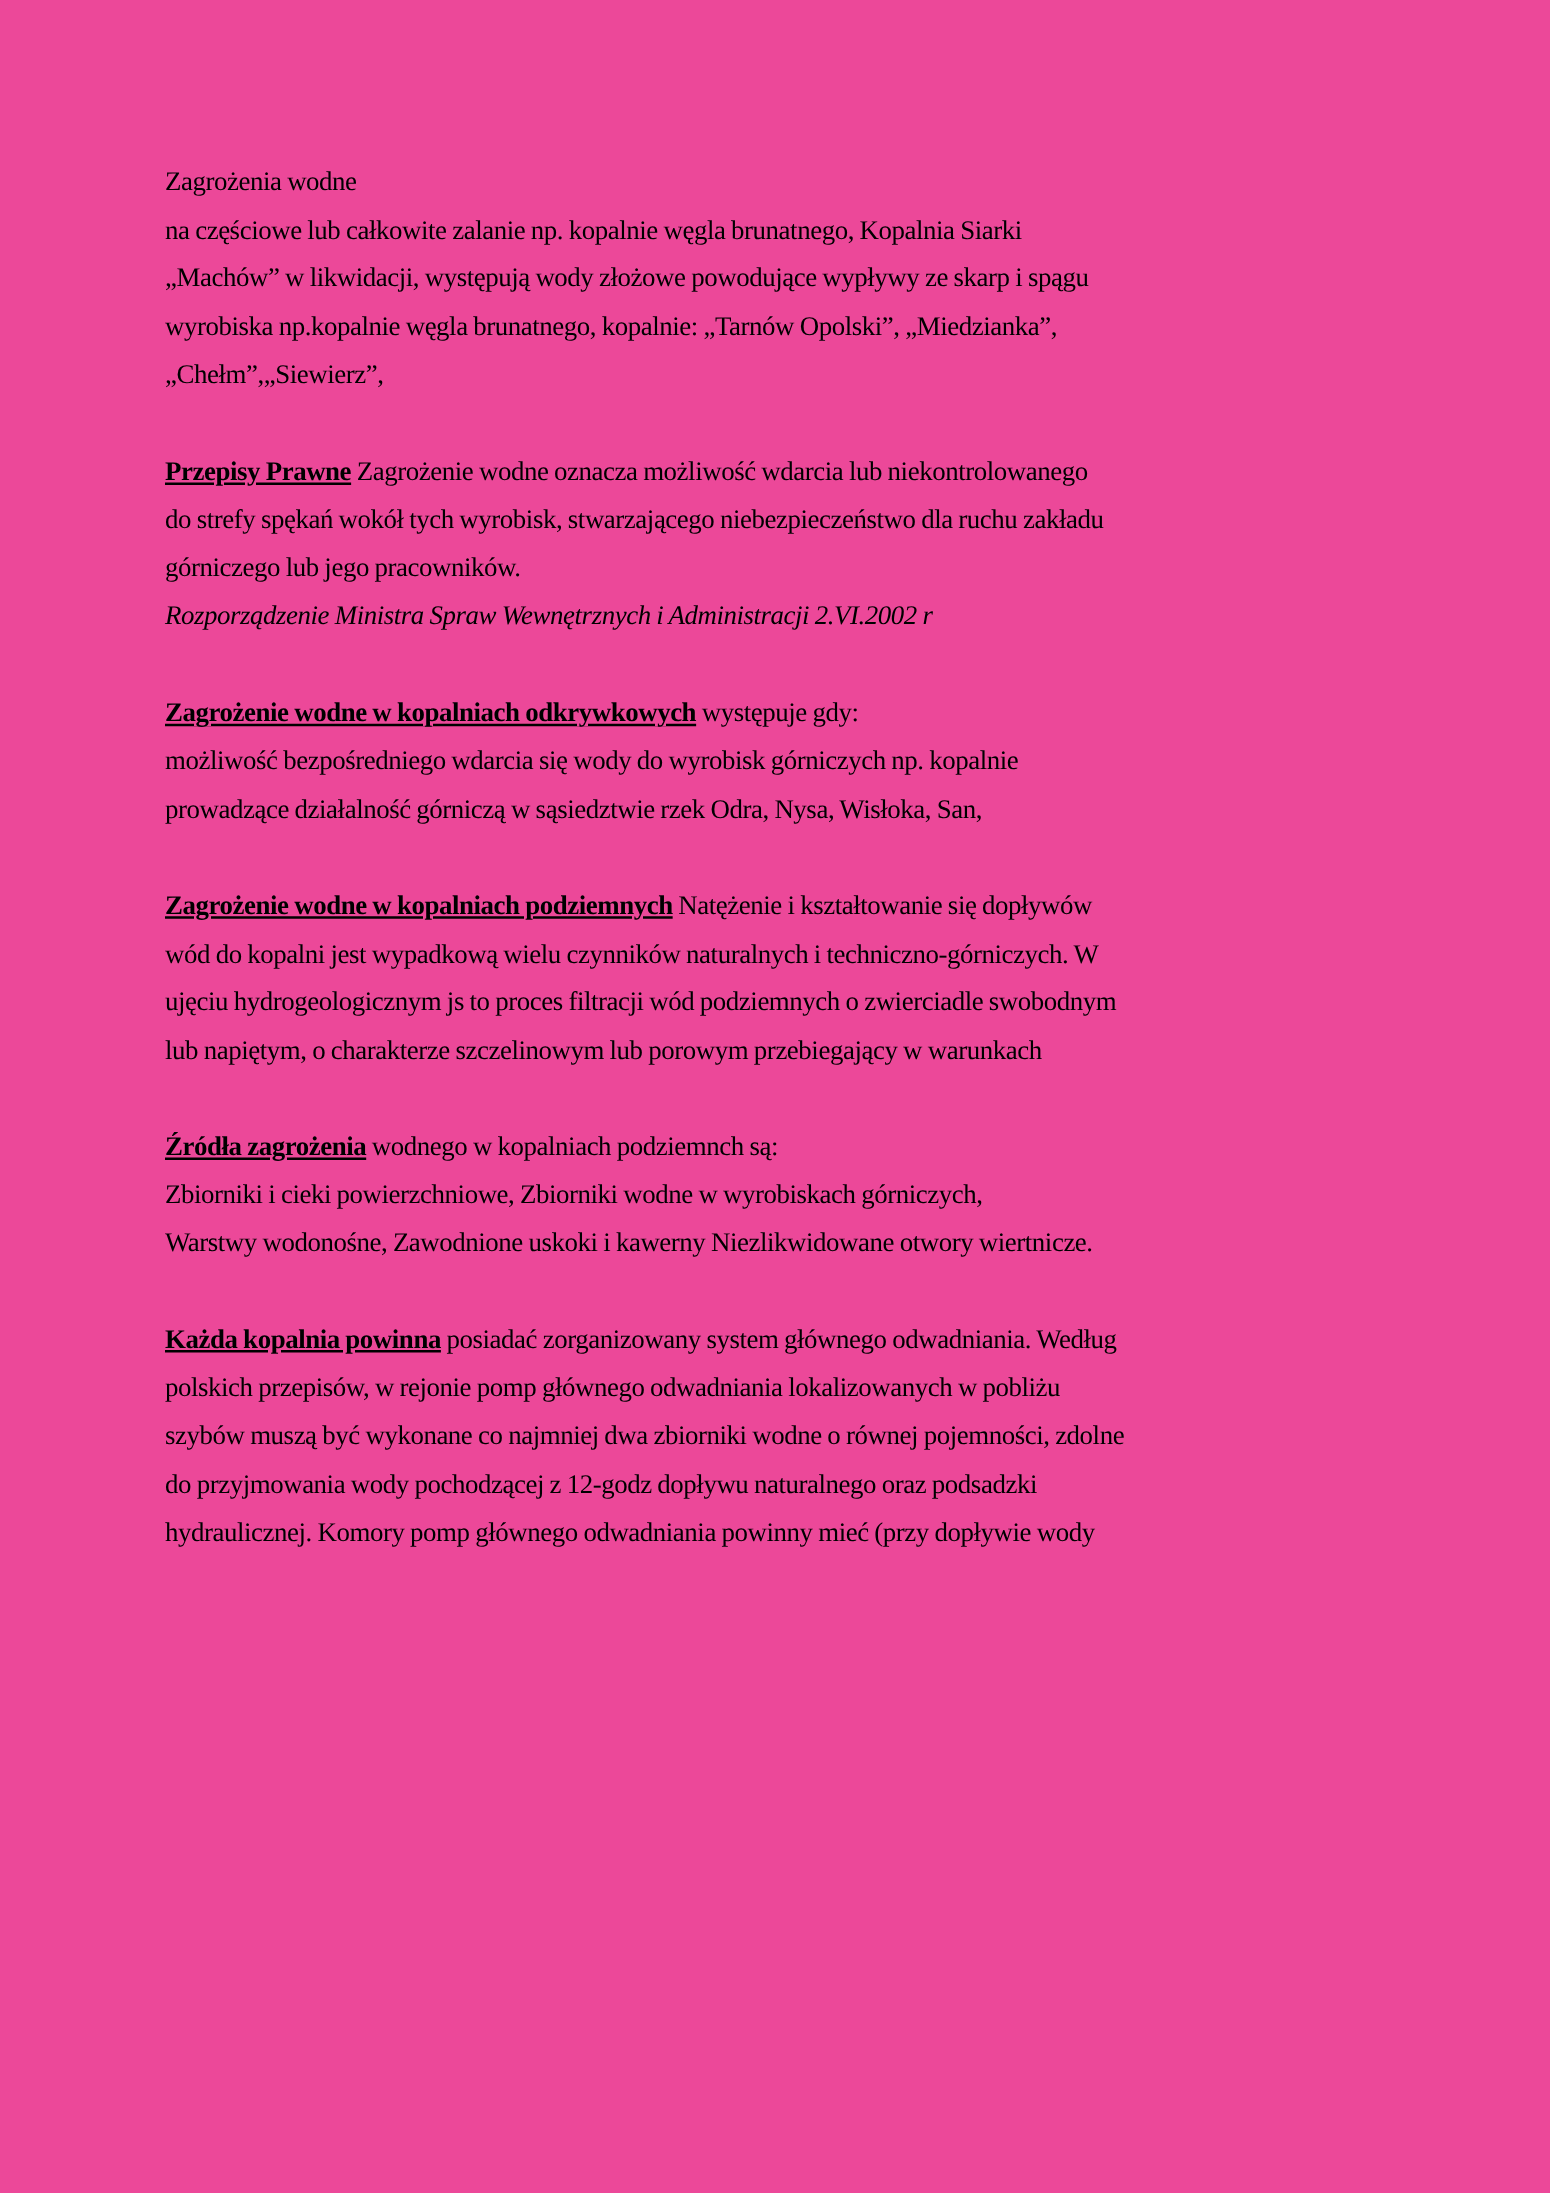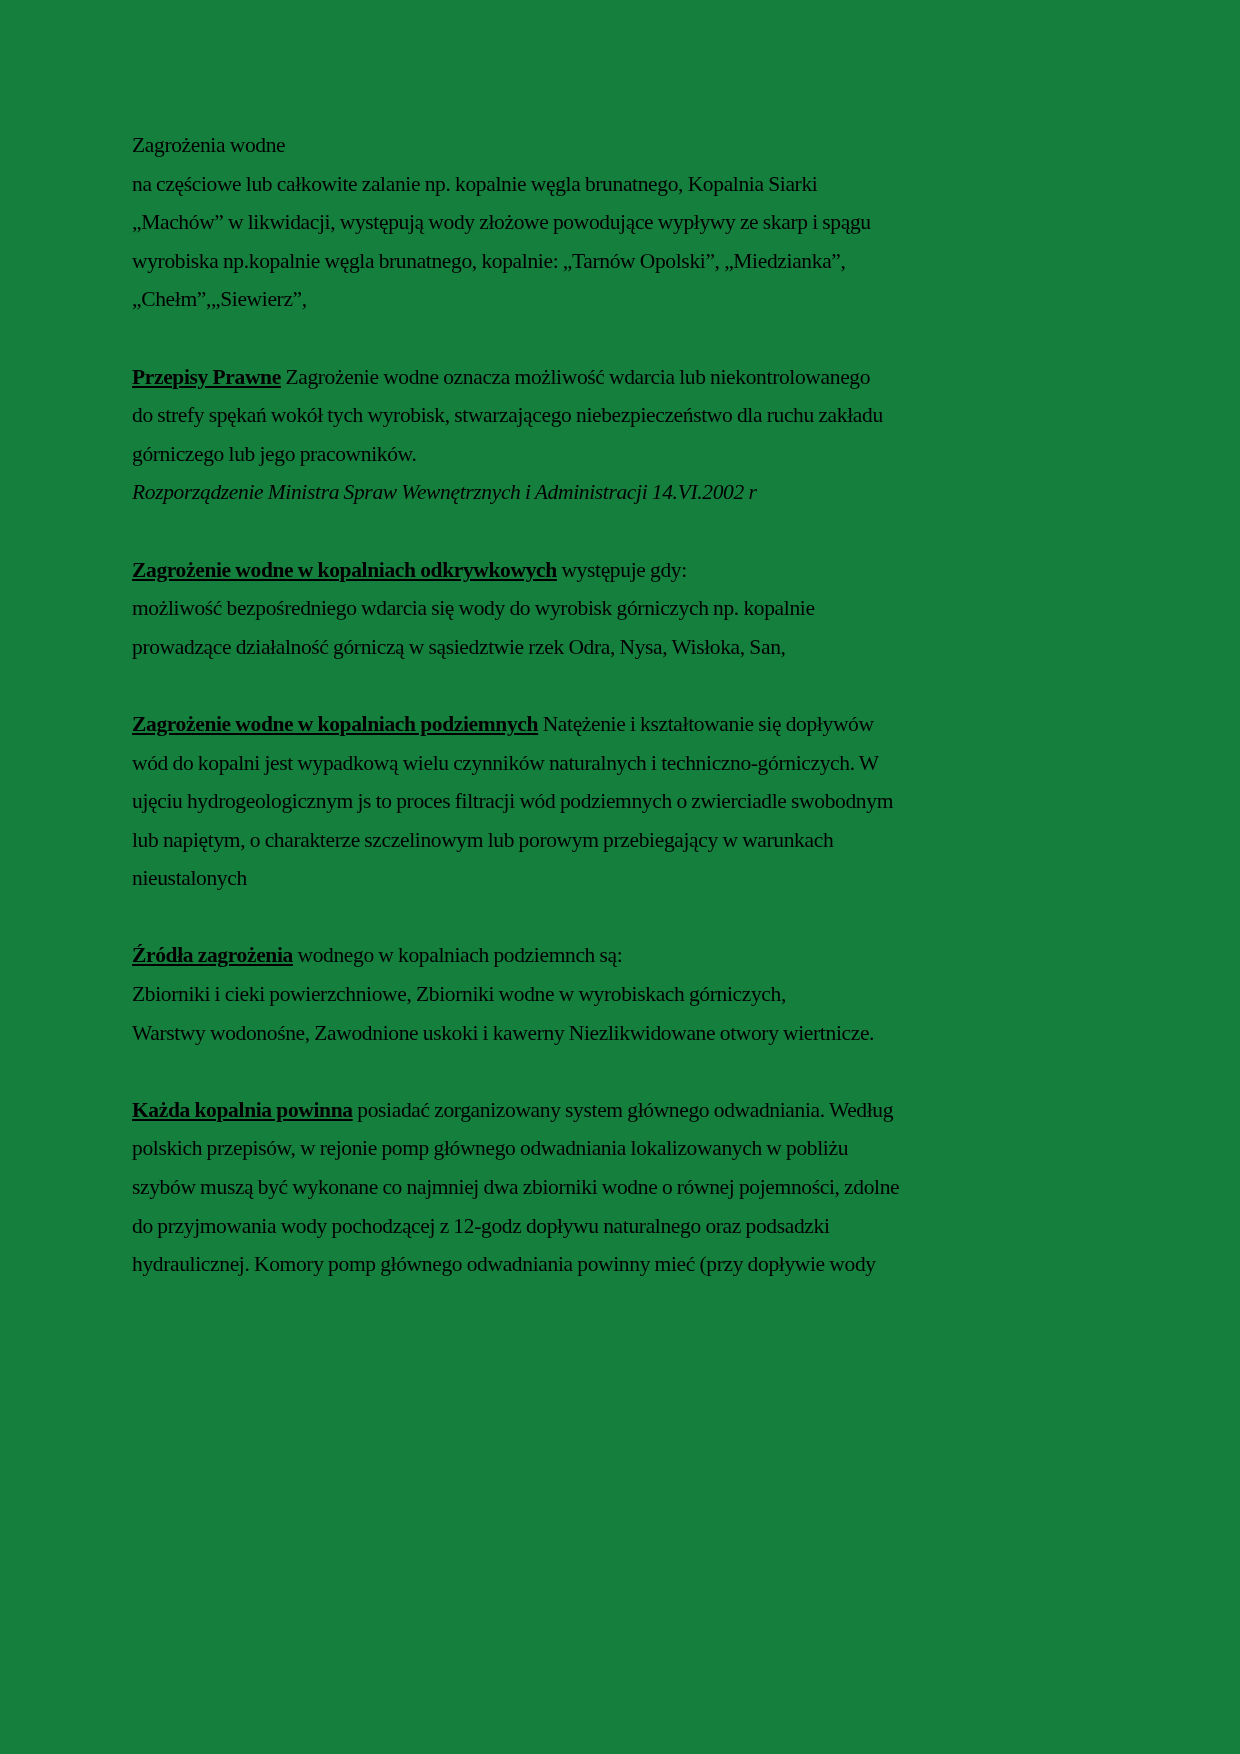--- a/index.html
+++ b/index.html
@@ -1,19 +1,19 @@
 <!DOCTYPE html>
 <html><head>
   <meta charset="utf-8">
   <style>
     html, body { margin: 0; padding: 0; background: #ffffff; }
     body { width: 1240px; height: 1754px; position: relative; overflow: hidden; }
     .page {
       position: absolute; left: 0; top: 0; width: 1240px; height: 1754px;
-      background: #15803d;
+      background: #ec4899;
     }
     .text {
       position: absolute;
       left: 132px;
       width: 960px;
       font-family: "Liberation Serif", "DejaVu Serif", serif;
       font-size: 21.5px;
       color: #000000;
       letter-spacing: -0.35px;
       word-spacing: -0.5px;
@@ -42,39 +42,38 @@
       <span class="line">wyrobiska np.kopalnie węgla brunatnego, kopalnie: „Tarnów Opolski”, „Miedzianka”,</span>
       <span class="line">„Chełm”,„Siewierz”,</span>
     </div>
 
     <span class="blank"></span>
 
     <div>
       <span class="line"><span class="b">Przepisy Prawne</span><span> Zagrożenie wodne oznacza możliwość wdarcia lub niekontrolowanego</span></span>
       <span class="line">do strefy spękań wokół tych wyrobisk, stwarzającego niebezpieczeństwo dla ruchu zakładu</span>
       <span class="line">górniczego lub jego pracowników.</span>
-      <span class="line i">Rozporządzenie Ministra Spraw Wewnętrznych i Administracji 14.VI.2002 r</span>
+      <span class="line i">Rozporządzenie Ministra Spraw Wewnętrznych i Administracji 2.VI.2002 r</span>
     </div>
 
     <span class="blank"></span>
 
     <div>
       <span class="line"><span class="b">Zagrożenie wodne w kopalniach odkrywkowych</span><span> występuje gdy:</span></span>
       <span class="line">możliwość bezpośredniego wdarcia się wody do wyrobisk górniczych np. kopalnie</span>
       <span class="line">prowadzące działalność górniczą w sąsiedztwie rzek Odra, Nysa, Wisłoka, San,</span>
     </div>
 
     <span class="blank"></span>
 
     <div>
       <span class="line"><span class="b">Zagrożenie wodne w kopalniach podziemnych</span><span> Natężenie i kształtowanie się dopływów</span></span>
       <span class="line">wód do kopalni jest wypadkową wielu czynników naturalnych i techniczno-górniczych. W</span>
       <span class="line">ujęciu hydrogeologicznym js to proces filtracji wód podziemnych o zwierciadle swobodnym</span>
       <span class="line">lub napiętym, o charakterze szczelinowym lub porowym przebiegający w warunkach</span>
-      <span class="line">nieustalonych</span>
     </div>
 
     <span class="blank"></span>
 
     <div>
       <span class="line"><span class="b">Źródła zagrożenia</span><span> wodnego w kopalniach podziemnch są:</span></span>
       <span class="line">Zbiorniki i cieki powierzchniowe, Zbiorniki wodne w wyrobiskach górniczych,</span>
       <span class="line">Warstwy wodonośne, Zawodnione uskoki i kawerny Niezlikwidowane otwory wiertnicze.</span>
     </div>
 

